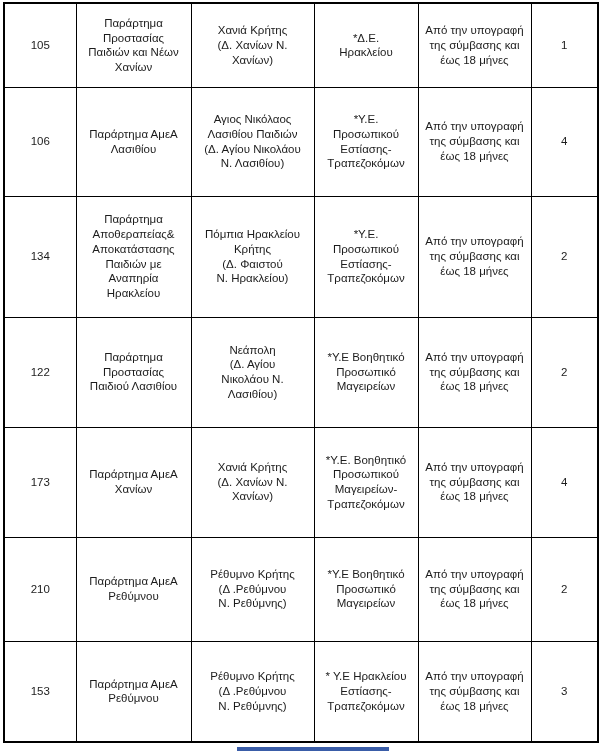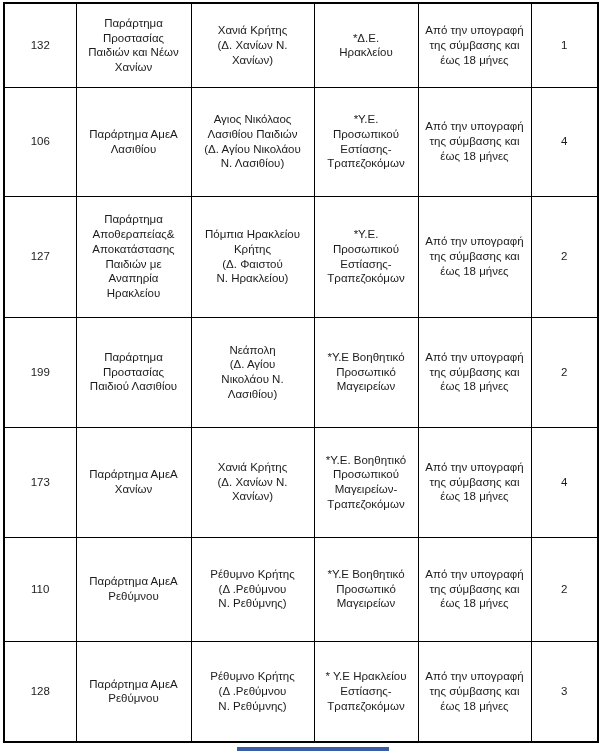--- a/index.html
+++ b/index.html
@@ -69,21 +69,21 @@
     <colgroup>
       <col class="c1">
         <col class="c2">
         <col class="c3">
       <col class="c4">
         <col class="c5">
         <col class="c6">
     </colgroup>
     <tbody id="table-body">
         <tr class="r0">
-    <td>132</td>
+    <td>105</td>
     <td>Παράρτημα
 Προστασίας
 Παιδιών και Νέων
 Χανίων</td>
     <td>Χανιά Κρήτης
 (Δ. Χανίων Ν.
 Χανίων)</td>
     <td>*Δ.Ε.
 Ηρακλείου</td>
     <td>Από την υπογραφή
@@ -102,42 +102,42 @@
     <td>*Υ.Ε.
 Προσωπικού
 Εστίασης-
 Τραπεζοκόμων</td>
     <td>Από την υπογραφή
 της σύμβασης και
 έως 18 μήνες</td>
     <td>4</td>
   </tr>
         <tr class="r2">
-    <td>127</td>
+    <td>134</td>
     <td>Παράρτημα
 Αποθεραπείας&amp;
 Αποκατάστασης
 Παιδιών με
 Αναπηρία
 Ηρακλείου</td>
     <td>Πόμπια Ηρακλείου
 Κρήτης
 (Δ. Φαιστού
 Ν. Ηρακλείου)</td>
     <td>*Υ.Ε.
 Προσωπικού
 Εστίασης-
 Τραπεζοκόμων</td>
     <td>Από την υπογραφή
 της σύμβασης και
 έως 18 μήνες</td>
     <td>2</td>
   </tr>
         <tr class="r3">
-    <td>199</td>
+    <td>122</td>
     <td>Παράρτημα
 Προστασίας
 Παιδιού Λασιθίου</td>
     <td>Νεάπολη
 (Δ. Αγίου
 Νικολάου Ν.
 Λασιθίου)</td>
     <td>*Υ.Ε Βοηθητικό
 Προσωπικό
 Μαγειρείων</td>
@@ -156,36 +156,36 @@
     <td>*Υ.Ε. Βοηθητικό
 Προσωπικού
 Μαγειρείων-
 Τραπεζοκόμων</td>
     <td>Από την υπογραφή
 της σύμβασης και
 έως 18 μήνες</td>
     <td>4</td>
   </tr>
         <tr class="r5">
-    <td>110</td>
+    <td>210</td>
     <td>Παράρτημα ΑμεΑ
 Ρεθύμνου</td>
     <td>Ρέθυμνο Κρήτης
 (Δ .Ρεθύμνου
 Ν. Ρεθύμνης)</td>
     <td>*Υ.Ε Βοηθητικό
 Προσωπικό
 Μαγειρείων</td>
     <td>Από την υπογραφή
 της σύμβασης και
 έως 18 μήνες</td>
     <td>2</td>
   </tr>
         <tr class="r6">
-    <td>128</td>
+    <td>153</td>
     <td>Παράρτημα ΑμεΑ
 Ρεθύμνου</td>
     <td>Ρέθυμνο Κρήτης
 (Δ .Ρεθύμνου
 Ν. Ρεθύμνης)</td>
     <td>* Υ.Ε Ηρακλείου
 Εστίασης-
 Τραπεζοκόμων</td>
     <td>Από την υπογραφή
 της σύμβασης και

